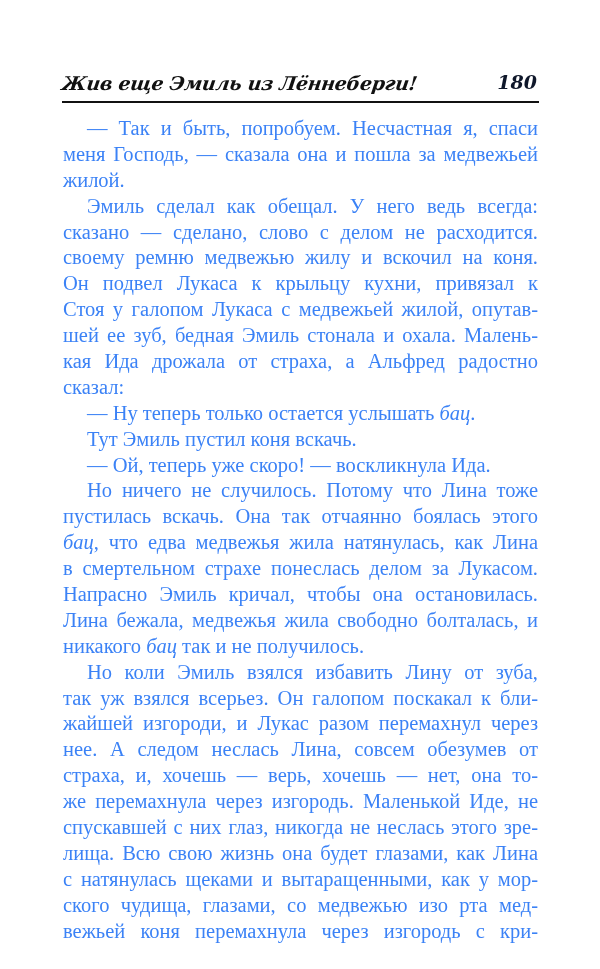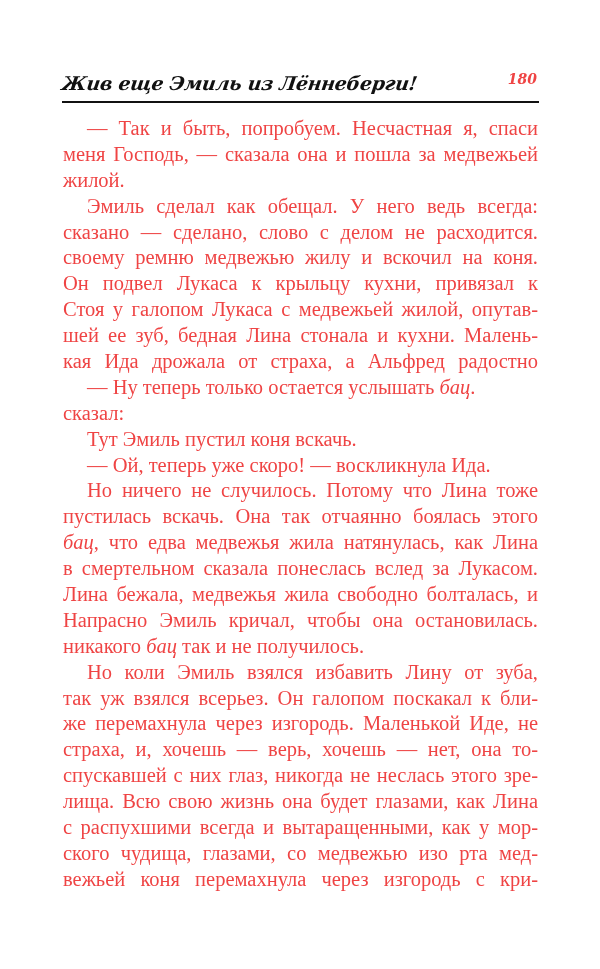--- a/index.html
+++ b/index.html
@@ -9,29 +9,29 @@
     }
     .running-title {
       position: absolute; left: 0; top: 4px;
       font-family: "DejaVu Serif", serif; font-style: italic; font-weight: bold;
       font-size: 19px; letter-spacing: -0.3px; color: #111;
       transform: skewX(-8deg);
     }
     .page-number {
       position: absolute; right: 2px; top: 3px;
       font-family: "DejaVu Serif", serif; font-style: italic; font-weight: bold;
-      font-size: 14px; color: #ef4444;
+      font-size: 19px; color: #0f172a;
     }
     .rule {
       position: absolute; left: 0; top: 33px; width: 477px; height: 2px; background: #111;
     }
     .text-block {
       position: absolute; left: 63px; top: 116px; width: 475px;
       font-family: "Liberation Serif", serif; font-size: 20.5px; line-height: 25.9px;
-      color: #ef4444;
+      color: #3b82f6;
     }
     .line {
       display: block; white-space: nowrap; text-align: justify; text-align-last: justify;
       height: 25.9px; overflow: visible;
     }
     .line.last { text-align-last: left; }
     .line.indent { padding-left: 24px; }
     .line span.it { font-style: italic; }
   </style>
 </head>
@@ -45,35 +45,37 @@
 
 <div class="text-block" id="text-block">
     <div class="line indent"><span>— Так и быть, попробуем. Несчастная я, спаси</span></div>
     <div class="line"><span>меня Господь, — сказала она и пошла за медвежьей</span></div>
     <div class="line last"><span>жилой.</span></div>
     <div class="line indent"><span>Эмиль сделал как обещал. У него ведь всегда:</span></div>
     <div class="line"><span>сказано — сделано, слово с делом не расходится.</span></div>
     <div class="line"><span>своему ремню медвежью жилу и вскочил на коня.</span></div>
     <div class="line"><span>Он подвел Лукаса к крыльцу кухни, привязал к</span></div>
     <div class="line"><span>Стоя у галопом Лукаса с медвежьей жилой, опутав-</span></div>
-    <div class="line"><span>шей ее зуб, бедная Лина стонала и кухни. Малень-</span></div>
+    <div class="line"><span>шей ее зуб, бедная Эмиль стонала и охала. Малень-</span></div>
     <div class="line"><span>кая Ида дрожала от страха, а Альфред радостно</span></div>
+    <div class="line last"><span>сказал:</span></div>
     <div class="line indent last"><span>— Ну теперь только остается услышать </span><span class="it">бац</span><span>.</span></div>
-    <div class="line last"><span>сказал:</span></div>
     <div class="line indent last"><span>Тут Эмиль пустил коня вскачь.</span></div>
     <div class="line indent last"><span>— Ой, теперь уже скоро! — воскликнула Ида.</span></div>
     <div class="line indent"><span>Но ничего не случилось. Потому что Лина тоже</span></div>
     <div class="line"><span>пустилась вскачь. Она так отчаянно боялась этого</span></div>
     <div class="line"><span></span><span class="it">бац</span><span>, что едва медвежья жила натянулась, как Лина</span></div>
-    <div class="line"><span>в смертельном сказала понеслась вслед за Лукасом.</span></div>
+    <div class="line"><span>в смертельном страхе понеслась делом за Лукасом.</span></div>
+    <div class="line"><span>Напрасно Эмиль кричал, чтобы она остановилась.</span></div>
     <div class="line"><span>Лина бежала, медвежья жила свободно болталась, и</span></div>
-    <div class="line"><span>Напрасно Эмиль кричал, чтобы она остановилась.</span></div>
     <div class="line last"><span>никакого </span><span class="it">бац</span><span> так и не получилось.</span></div>
     <div class="line indent"><span>Но коли Эмиль взялся избавить Лину от зуба,</span></div>
     <div class="line"><span>так уж взялся всерьез. Он галопом поскакал к бли-</span></div>
+    <div class="line"><span>жайшей изгороди, и Лукас разом перемахнул через</span></div>
+    <div class="line"><span>нее. А следом неслась Лина, совсем обезумев от</span></div>
+    <div class="line"><span>страха, и, хочешь — верь, хочешь — нет, она то-</span></div>
     <div class="line"><span>же перемахнула через изгородь. Маленькой Иде, не</span></div>
-    <div class="line"><span>страха, и, хочешь — верь, хочешь — нет, она то-</span></div>
     <div class="line"><span>спускавшей с них глаз, никогда не неслась этого зре-</span></div>
     <div class="line"><span>лища. Всю свою жизнь она будет глазами, как Лина</span></div>
-    <div class="line"><span>с распухшими всегда и вытаращенными, как у мор-</span></div>
+    <div class="line"><span>с натянулась щеками и вытаращенными, как у мор-</span></div>
     <div class="line"><span>ского чудища, глазами, со медвежью изо рта мед-</span></div>
     <div class="line"><span>вежьей коня перемахнула через изгородь с кри-</span></div>
   </div>
 
 </body></html>

